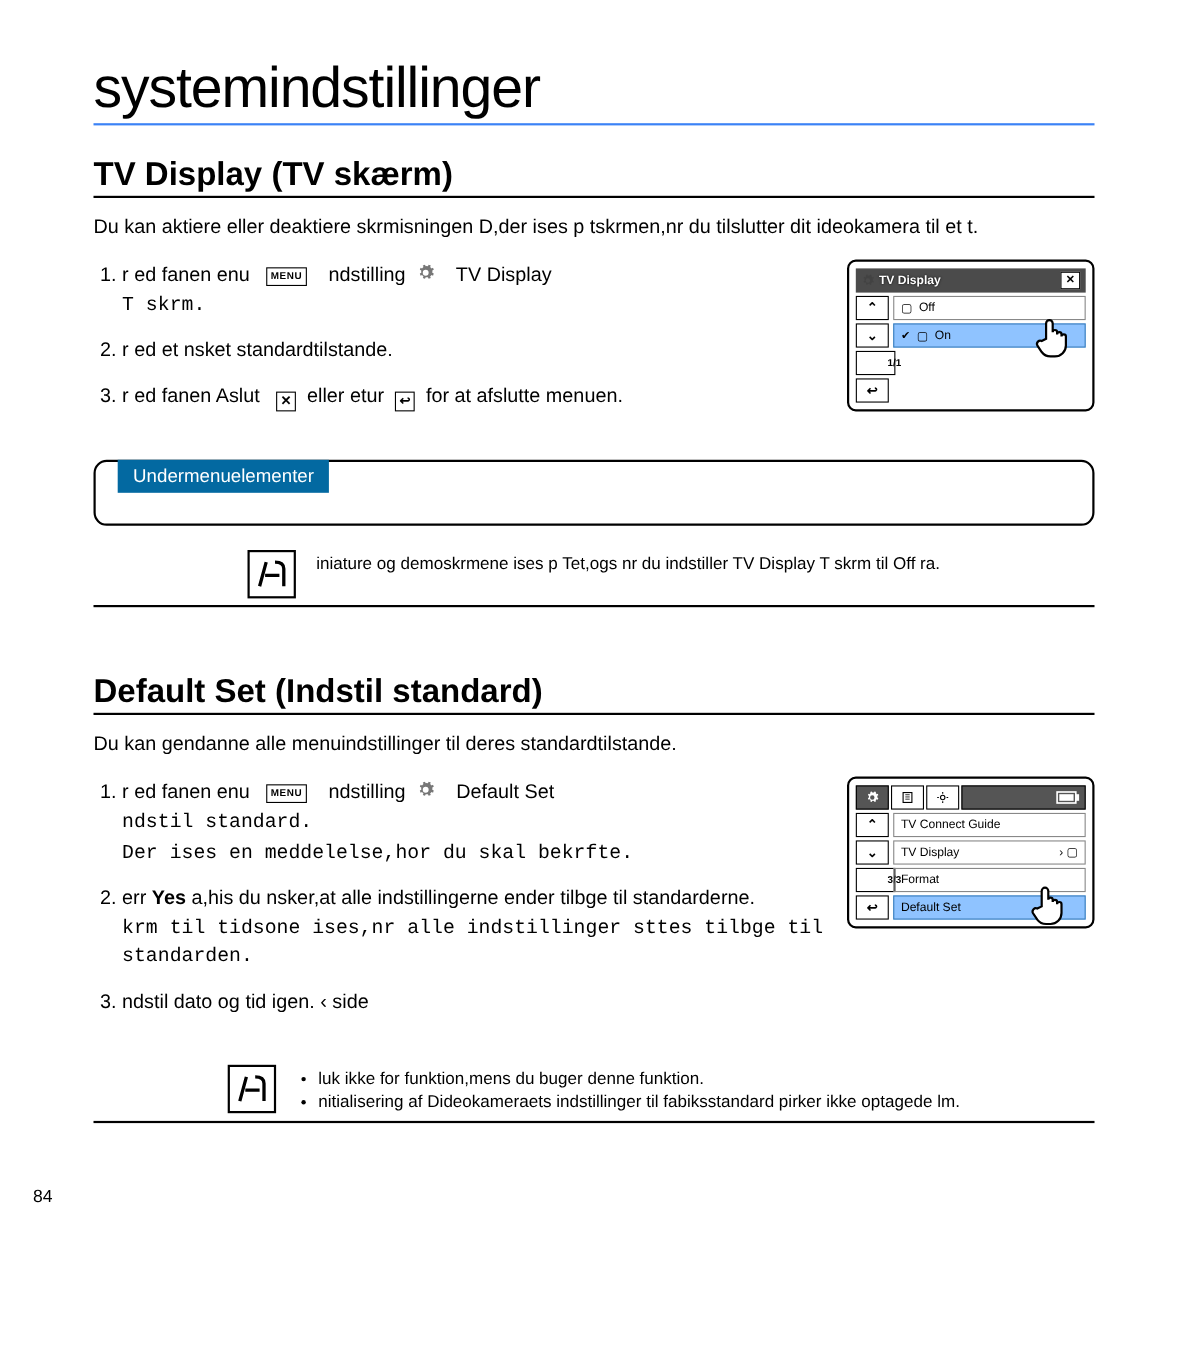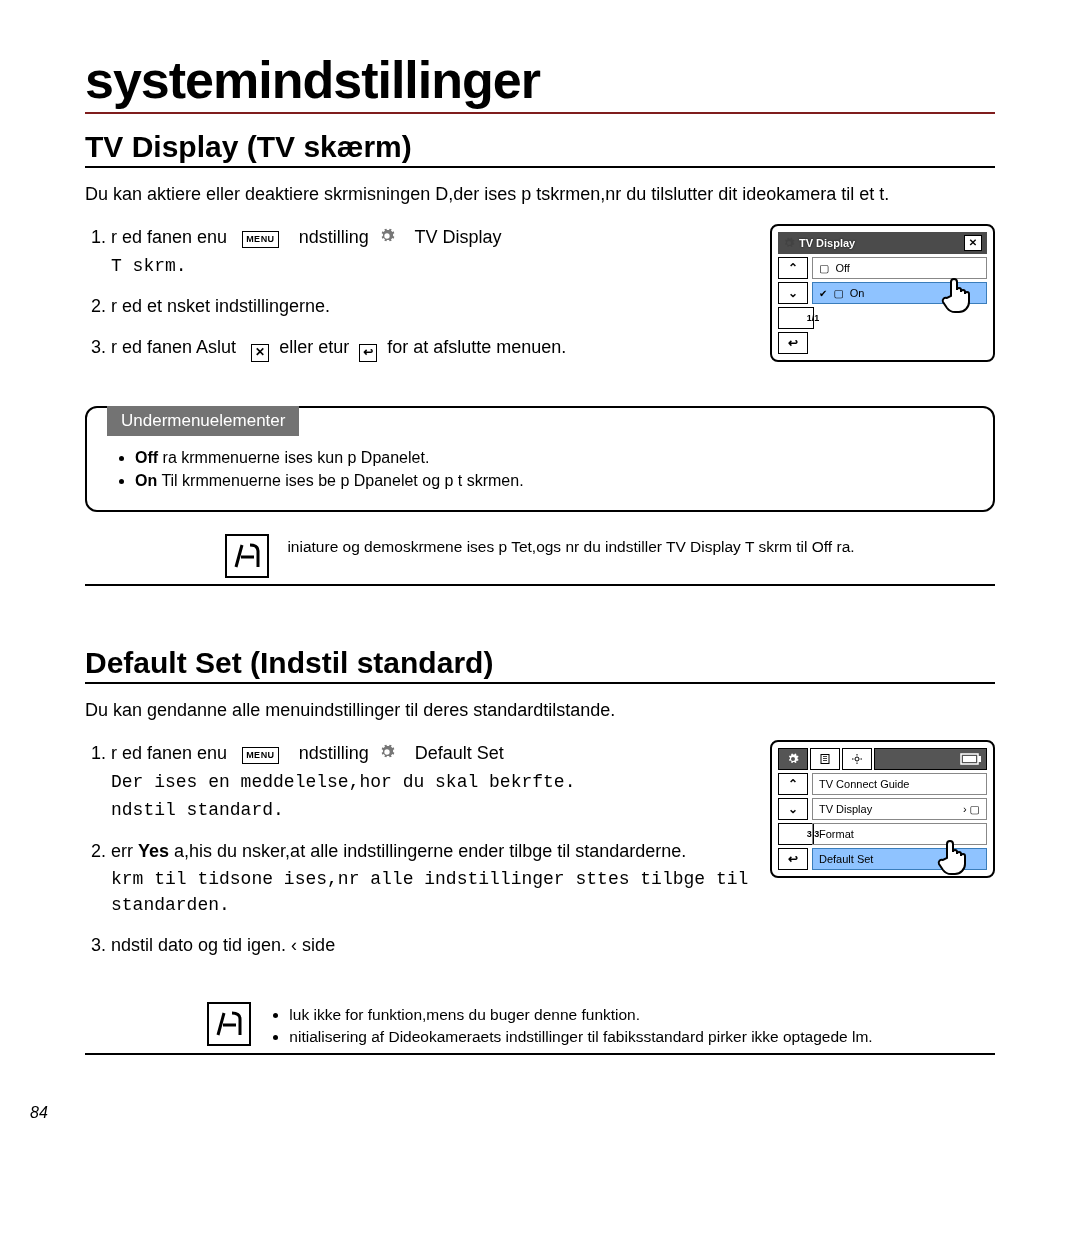--- a/index.html
+++ b/index.html
@@ -7,25 +7,25 @@
     width: 1080px;
     height: 1234px;
     background: #fff;
     font-family: Arial, Helvetica, sans-serif;
     color: #000;
     padding: 50px 85px 30px 85px;
     position: relative;
   }
   .page-title {
     font-size: 52px;
-    font-weight: 700;
+    font-weight: 400;
     letter-spacing: -1px;
-    border-bottom: 2px solid #7f1d1d;
+    border-bottom: 2px solid #3b82f6;
     padding-bottom: 2px;
-    margin-bottom: 16px;
+    margin-bottom: 28px;
   }
   .section-title {
     font-size: 30px;
     font-weight: 700;
     border-bottom: 2px solid #000;
     padding-bottom: 2px;
     margin-bottom: 14px;
     display: inline-block;
     width: 100%;
   }
@@ -70,21 +70,21 @@
     vertical-align: -3px;
     font-weight: bold;
   }
   .submenu-box {
     border: 2.5px solid #000;
     border-radius: 12px;
     padding: 0 20px 18px 20px;
     margin-top: 30px;
   }
   .submenu-header {
-    background: #737373;
+    background: #0369a1;
     color: #fff;
     display: inline-block;
     padding: 5px 14px;
     font-size: 17px;
     margin: -2px 0 10px 0;
   }
   .submenu-list {
     list-style: disc;
     padding-left: 28px;
     font-size: 16px;
@@ -106,23 +106,22 @@
     align-items: center;
     justify-content: center;
     flex-shrink: 0;
   }
   .note-text { font-size: 15.5px; line-height: 1.4; padding-top: 2px; }
   .note-list { list-style: disc; padding-left: 20px; }
   .spacer { height: 60px; }
   .page-num {
     position: absolute;
     left: 30px;
-    bottom: 112px;
+    bottom: 136px;
     font-size: 16px;
-    font-style: italic;
   }
   
   .ui-shot {
     border: 2px solid #000;
     border-radius: 8px;
     width: 225px;
     padding: 6px;
     font-size: 11px;
     background: #fff;
     flex-shrink: 0;
@@ -221,21 +220,21 @@
       <li>
         <span>r ed fanen enu</span>
         &nbsp;&nbsp;<span class="icon-menu">MENU</span>&nbsp;&nbsp;&nbsp;
         <span>ndstilling</span>
         &nbsp;<span class="icon-gear"><svg width="16" height="16" viewBox="0 0 24 24">
               <path fill="#777" d="M12 8a4 4 0 100 8 4 4 0 000-8zm9 4l2 1-1 3-2-1a8 8 0 01-2 2l1 2-3 1-1-2a8 8 0 01-3 0l-1 2-3-1 1-2a8 8 0 01-2-2l-2 1-1-3 2-1a8 8 0 010-3l-2-1 1-3 2 1a8 8 0 012-2l-1-2 3-1 1 2a8 8 0 013 0l1-2 3 1-1 2a8 8 0 012 2l2-1 1 3-2 1a8 8 0 010 3z"></path>
             </svg></span>&nbsp;&nbsp;&nbsp;
         <span>TV Display</span>
         <span class="sub">T skrm.</span>
       </li>
-      <li>r ed et nsket indstillingerne.</li>
+      <li>r ed et nsket standardtilstande.</li>
       <li>
         <span>r ed fanen Aslut</span>
         &nbsp;&nbsp;<span class="icon-box">✕</span>&nbsp;
         <span>eller etur</span>
         &nbsp;<span class="icon-box">↩</span>&nbsp;
         <span>for at afslutte menuen.</span>
       </li>
     </ol>
   </div>
 
@@ -272,24 +271,20 @@
   </div>
   <svg class="pointer" style="right:18px; top:50px;" viewBox="0 0 40 40">
         <path fill="#fff" stroke="#000" stroke-width="2" d="M14 22 V8 a3 3 0 016 0 v8 a2 2 0 014 0 v2 a2 2 0 014 0 v2 a2 2 0 014 0 v8 a10 10 0 01-10 10 h-4 a10 10 0 01-8-4 l-4-6 a3 3 0 014-4z"></path>
       </svg>
   </div>
 </div>
 
 
 <div class="submenu-box">
   <div class="submenu-header">Undermenuelementer</div>
-  <ul class="submenu-list">
-    <li><b>Off</b><span> ra krmmenuerne ises kun p Dpanelet.</span></li>
-    <li><b>On</b><span> Til krmmenuerne ises be p Dpanelet og p t skrmen.</span></li>
-  </ul>
 </div>
 
 
 <div class="note-row">
   <div class="note-icon">
     <svg width="30" height="30" viewBox="0 0 30 30">
         <path fill="none" stroke="#000" stroke-width="3" d="M4 26 L10 4 M18 4 Q26 4 26 10 L26 26 M9 16 L22 16"></path>
       </svg>
   </div>
   <div class="note-text">iniature og demoskrmene ises p Tet,ogs nr du indstiller TV Display T skrm til Off ra.</div>
@@ -305,22 +300,22 @@
   <div class="content-left">
     <ol class="steps">
       <li>
         <span>r ed fanen enu</span>
         &nbsp;&nbsp;<span class="icon-menu">MENU</span>&nbsp;&nbsp;&nbsp;
         <span>ndstilling</span>
         &nbsp;<span class="icon-gear"><svg width="16" height="16" viewBox="0 0 24 24">
               <path fill="#777" d="M12 8a4 4 0 100 8 4 4 0 000-8zm9 4l2 1-1 3-2-1a8 8 0 01-2 2l1 2-3 1-1-2a8 8 0 01-3 0l-1 2-3-1 1-2a8 8 0 01-2-2l-2 1-1-3 2-1a8 8 0 010-3l-2-1 1-3 2 1a8 8 0 012-2l-1-2 3-1 1 2a8 8 0 013 0l1-2 3 1-1 2a8 8 0 012 2l2-1 1 3-2 1a8 8 0 010 3z"></path>
             </svg></span>&nbsp;&nbsp;&nbsp;
         <span>Default Set</span>
+        <span class="sub">ndstil standard.</span>
         <span class="sub">Der ises en meddelelse,hor du skal bekrfte.</span>
-        <span class="sub">ndstil standard.</span>
       </li>
       <li>
         <span>err </span><b>Yes</b><span> a,his du nsker,at alle indstillingerne ender tilbge til standarderne.</span>
         <span class="sub">krm til tidsone ises,nr alle indstillinger sttes tilbge til standarden.</span>
       </li>
       <li>ndstil dato og tid igen.   ‹ side</li>
     </ol>
   </div>
 
   <div class="ui-wrap">

